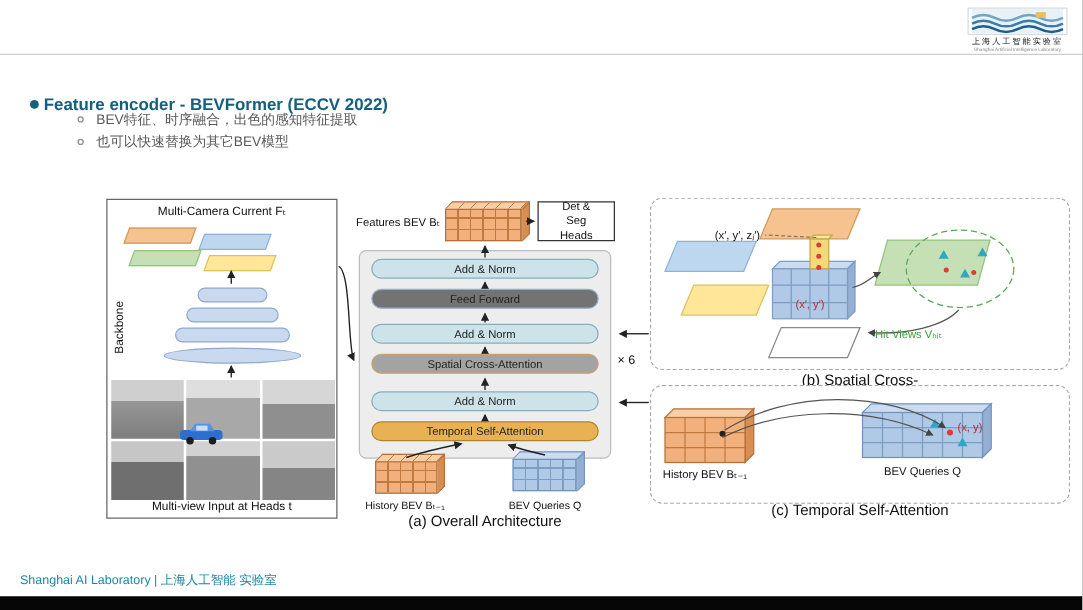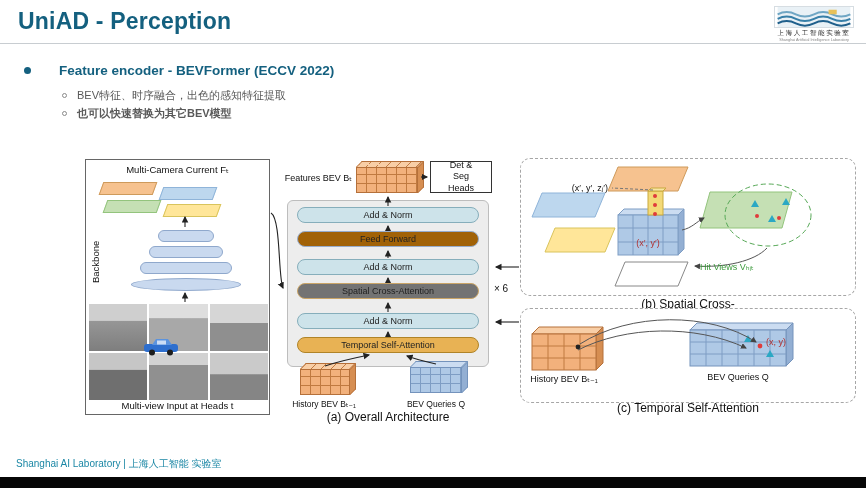--- a/index.html
+++ b/index.html
@@ -9,25 +9,25 @@
 
   
   .page-title { position:absolute; left:18px; top:8px; font-size:23px; font-weight:bold; color:#14607F; letter-spacing:.2px; }
   .title-rule { position:absolute; left:0; right:0; top:43px; border-top:1px solid #C8CDD1; }
   .logo { position:absolute; right:9px; top:6px; width:86px; text-align:center; }
   .logo-flag { width:80px; height:22px; display:block; margin:0 auto; border:1px solid #d6dde2; }
   .logo-cn { font-size:6.5px; letter-spacing:1.6px; color:#222; margin-top:1px; white-space:nowrap; }
   .logo-en { font-size:3.8px; color:#888; white-space:nowrap; }
 
   
-  .bullet-main { position:absolute; left:24px; top:63px; display:flex; align-items:center; gap:28px; }
+  .bullet-main { position:absolute; left:24px; top:76px; display:flex; align-items:center; gap:4px; }
   .b-dot { width:7px; height:7px; border-radius:50%; background:#14607F; flex:0 0 auto; }
   .b-text { font-size:13.5px; font-weight:bold; color:#14607F; }
   .bullet-sub { position:absolute; left:62px; display:flex; align-items:center; gap:10px; color:#595959; font-size:11px; }
-  .sub1 { top:88px; } .sub2 { top:106px;font-weight:bold; }
+  .sub1 { top:88px; } .sub2 { top:106px; }
   .b-circ { width:5px; height:5px; border:1px solid #8a8a8a; border-radius:50%; background:#fff; flex:0 0 auto; }
 
   
   .figure { position:absolute; left:78px; top:155px; width:778px; height:272px; font-size:9.5px; color:#111; }
 
   
   .lpanel { position:absolute; left:7px; top:4px; width:185px; height:256px; border:1px solid #666; background:#fff; }
   .lp-title { position:absolute; top:4px; left:0; right:0; text-align:center; font-size:9.5px; }
   .para { position:absolute; width:54px; height:13px; transform:skewX(-20deg); border:1px solid; }
   .p-orange { left:15px; top:22px; background:#F6C28F; border-color:#CE9A5B; }
@@ -49,22 +49,22 @@
   .cam:nth-child(5){ background:linear-gradient(180deg,#d2d2d2 0 25%,#909090 26% 100%); }
   .cam:nth-child(6){ background:linear-gradient(180deg,#cacaca 0 45%,#858585 46% 100%); }
   .car-svg { position:absolute; left:56px; top:176px; width:38px; height:20px; }
   .lp-caption { position:absolute; bottom:3px; left:0; right:0; text-align:center; font-size:9.5px; }
 
   
   .stack-box { position:absolute; left:209px; top:45px; width:202px; height:167px; background:#EDEDED; border:1px solid #BDBDBD; border-radius:6px; }
   .layer { position:absolute; left:219px; width:182px; height:16px; border-radius:8px; border:1px solid #999;
            display:flex; align-items:center; justify-content:center; font-size:9px; color:#222; }
   .l-an  { background:#CDE3EA; border-color:#86AEBB; }
-  .l-ff  { background:#a16207; border-color:#97ACCB; }
-  .l-sca { background:#737373; border-color:#C9A467; }
+  .l-ff  { background:#737373; border-color:#97ACCB; }
+  .l-sca { background:#a3a3a3; border-color:#C9A467; }
   .l-tsa { background:#E8B254; border-color:#B08428; }
   .l0{top:52px}.l1{top:76px}.l2{top:104px}.l3{top:128px}.l4{top:158px}.l5{top:182px}
   .times6 { position:absolute; left:416px; top:128px; font-size:10px; }
   .detseg { position:absolute; left:352px; top:6px; width:62px; height:32px; background:#fff; border:1px solid #333;
             display:flex; align-items:center; justify-content:center; text-align:center; font-size:9px; line-height:1.25; padding:0 21px; }
 
   
   .cube { position:absolute; }
   .cube .cface { position:absolute; inset:0; border:1px solid; }
   .cube .ctop  { position:absolute; left:0; top:-6px; width:100%; height:6px; transform-origin:0 100%; transform:skewX(-45deg); border:1px solid; border-bottom:none; }
@@ -101,21 +101,20 @@
 
   
   .footer-text { position:absolute; left:16px; top:457px; font-size:10px; color:#1B87A5; }
   .bottom-bar { position:absolute; left:0; right:0; bottom:0; height:11px; background:#060606; }
 </style>
 </head>
 <body>
 
 <div class="slide">
 
-  <div class="page-title">UniAD - Perception</div>
   <div class="title-rule"></div>
 
   <div class="logo">
     <svg class="logo-flag" viewBox="0 0 80 22">
       <rect width="80" height="22" fill="#E9F1F6"></rect>
       <path d="M0,8 Q10,3 20,8 T40,8 T60,8 T80,8" stroke="#6FA6C4" stroke-width="2.2" fill="none"></path>
       <path d="M0,13 Q10,8 20,13 T40,13 T60,13 T80,13" stroke="#377FA8" stroke-width="2.2" fill="none"></path>
       <path d="M0,18 Q10,13 20,18 T40,18 T60,18 T80,18" stroke="#1F5F8B" stroke-width="2.2" fill="none"></path>
       <rect x="56" y="3" width="9" height="5" fill="#E8C15A"></rect>
     </svg>

